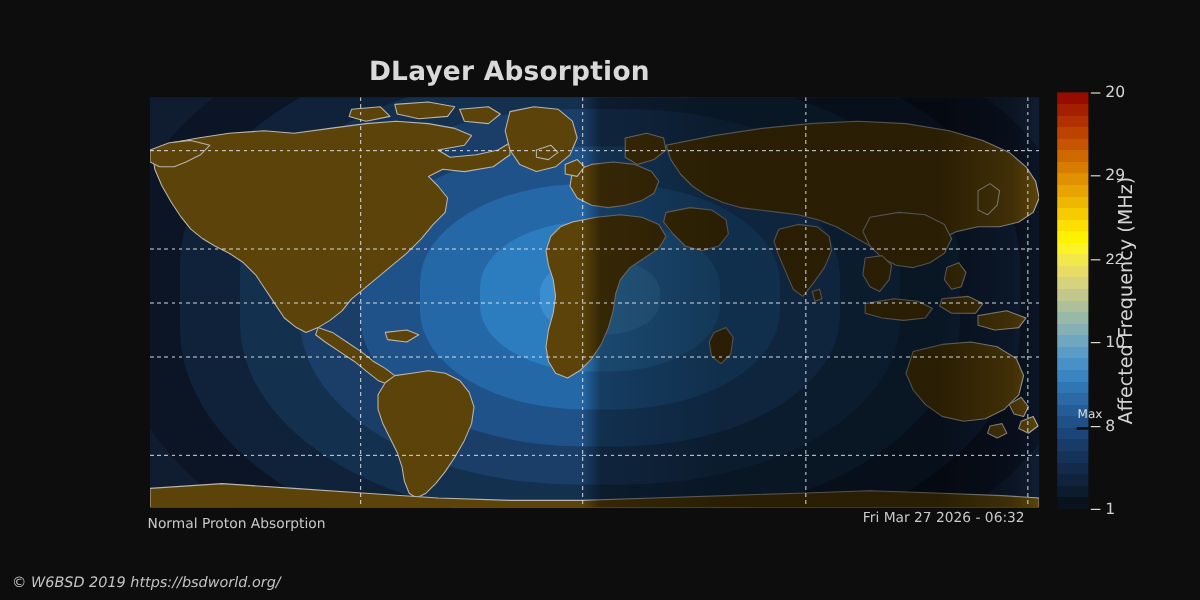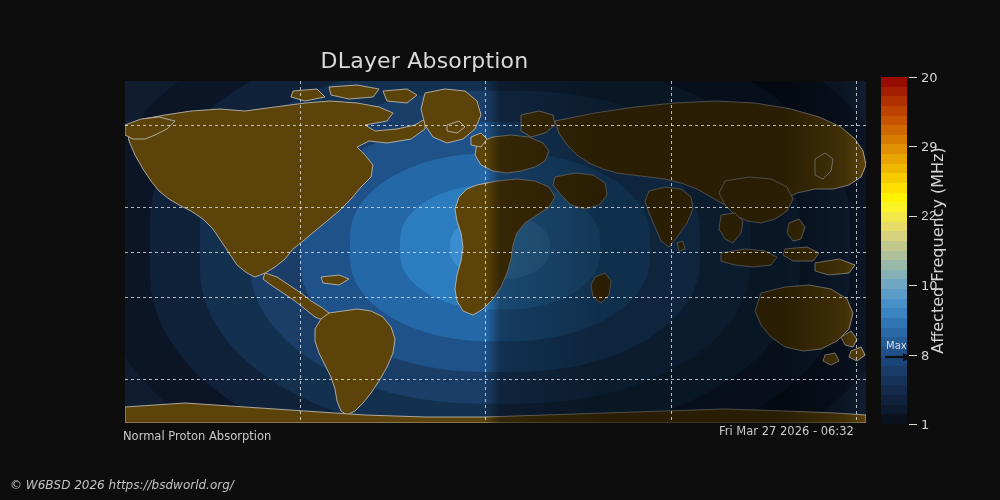--- a/index.html
+++ b/index.html
@@ -19,20 +19,21 @@
   
   #chart-title {
     position: absolute;
     left: 0;
     top: 48px;
     width: 849px;
     text-align: center;
     color: #d9d9d9;
     font-size: 22px;
     letter-spacing: 0.2px;
+    font-weight: bold;
   }
 
   
   #map-plot {
     position: absolute;
     left: 125px;
     top: 81px;
     width: 741px;
     height: 342px;
     background: #0f1a2d;
@@ -145,21 +146,21 @@
     transform: rotate(-90deg) translate(-347px, 0);
     text-align: center;
     color: #d4d4d4;
     font-size: 16px;
     line-height: 26px;
   }
 
   
   #max-marker {
     position: absolute;
-    left: 4px;
+    left: 16px;
     top: 0;
     width: 14px;
     height: 22px;
   }
   #max-marker-label {
     position: absolute;
     left: 1px;
     top: -2px;
     color: #dcdcdc;
     font-size: 10px;
@@ -317,15 +318,15 @@
       <div class="cb-tick-label" style="top: 277.6px;">8</div>
       <div class="cb-tick" style="top: 347px;"></div>
       <div class="cb-tick-label" style="top: 347px;">1</div>
     </div>
   <div id="colorbar-axis-label">Affected Frequency (MHz)</div>
 
   <div id="status-block">
     <div>Normal Proton Absorption</div>
   </div>
   <div id="timestamp">Fri Mar 27 2026 - 06:32</div>
-  <div id="copyright">© W6BSD 2026 https://bsdworld.org/</div>
+  <div id="copyright">© W6BSD 2019 https://bsdworld.org/</div>
 
 </div>
 
 </body></html>

